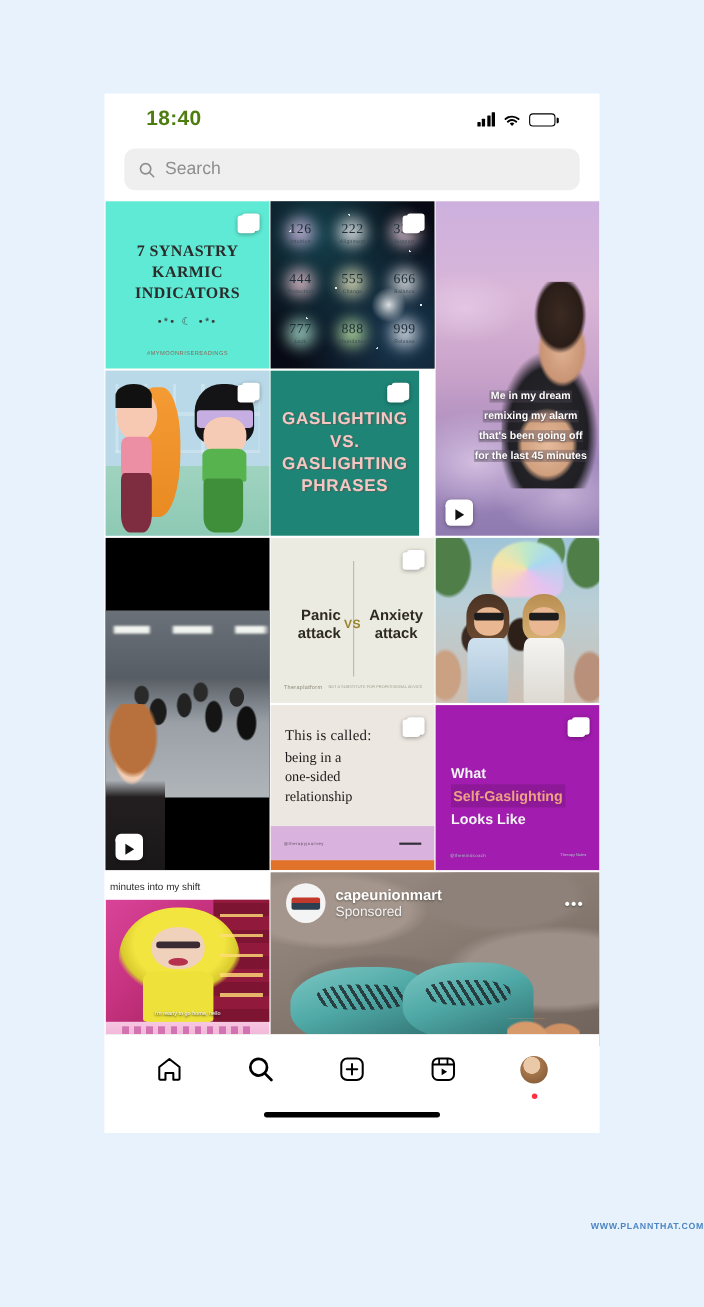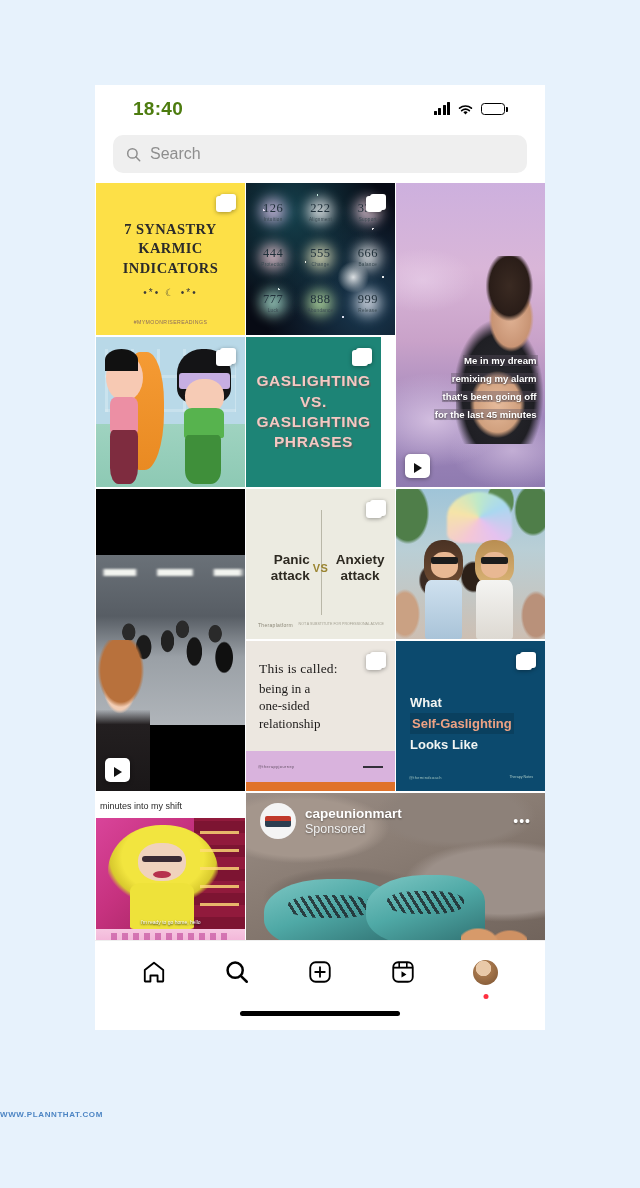--- a/index.html
+++ b/index.html
@@ -95,21 +95,21 @@
     border-left: 8px solid #111;
     border-top: 5px solid transparent;
     border-bottom: 5px solid transparent;
   }
   .reel-bar {
     position: absolute; left: 0; right: 0; top: 5px; height: 2px;
     background: #fff;
   }
   
   .t-synastry {
-    background: #fde047;
+    background: #5eead4;
     display: flex; flex-direction: column; align-items: center;
     justify-content: center;
   }
   .syn-title {
     font-family: "Liberation Serif", serif;
     font-size: 14.5px; font-weight: bold; color: #2b2b2b;
     text-align: center; line-height: 1.32; letter-spacing: 0.4px;
   }
   .syn-deco {
     font-size: 10px; color: #3a3a3a; margin-top: 9px; letter-spacing: 2px;
@@ -193,21 +193,21 @@
       radial-gradient(ellipse 30% 22% at 60% 33%, #dfb193 0%, #c89474 70%, transparent 82%),
       radial-gradient(ellipse 56% 46% at 46% 74%, #2b2b30 0%, #1f1f24 70%, transparent 88%);
   }
   .dream-hand {
     position: absolute; left: 46%; top: 60%; width: 44%; height: 26%;
     background: radial-gradient(ellipse 50% 50% at 50% 50%, #e6bb9c 0%, #d0a07e 70%, transparent 85%);
     border-radius: 40% 30% 35% 45%;
   }
   .dream-cap {
     position: absolute; left: 5%; right: 5%; top: 55%;
-    text-align: right;
+    text-align: center;
     margin-left: 24px;
   }
   .dream-cap span {
     display: inline; font-size: 9.6px; font-weight: bold;
     color: #fff; line-height: 1.45;
     background: rgba(90,80,95,.38);
     text-shadow: 0 1px 2px rgba(0,0,0,.55);
     box-decoration-break: clone;
     -webkit-box-decoration-break: clone;
     padding: 0 1px;
@@ -415,21 +415,21 @@
     display: flex; align-items: center; justify-content: space-between;
     padding: 0 12px;
   }
   .os-band-l { font-size: 3.8px; color: #5c4a5e; letter-spacing: .5px; }
   .os-band-r { width: 20px; height: 2px; background: #33303a; }
   .os-strip {
     position: absolute; left: 0; right: 0; bottom: 0; height: 9px;
     background: #e0722a;
   }
   
-  .t-selfgas { background: #0c4a6e; padding-left: 28px; }
+  .t-selfgas { background: #a21caf; padding-left: 28px; }
   .sg-text {
     position: absolute; left: 14px; right: 12px; top: 34%;
     font-size: 13px; font-weight: bold; line-height: 1.62;
   }
   .sg-l1, .sg-l3 { color: #f2f5f3; }
   .sg-l2 {
     color: #eda284; background: rgba(0,0,0,.13);
     display: inline-block; padding: 0 2px;
   }
   .sg-handle {
@@ -589,21 +589,21 @@
     background: #ff3040;
   }
   .home-indicator {
     position: absolute; left: 50%; transform: translateX(-50%);
     bottom: 14px; width: 160px; height: 5px;
     background: #000; border-radius: 3px;
   }
   
   .footer {
     position: absolute; left: 0; right: 0; top: 1110px;
-    text-align: left;
+    text-align: right;
     font-size: 8px; font-weight: bold; color: #4e86c4;
     letter-spacing: 0.6px;
   }
 </style>
 </head>
 <body>
 
 <div id="page">
 
   <div class="phone">

